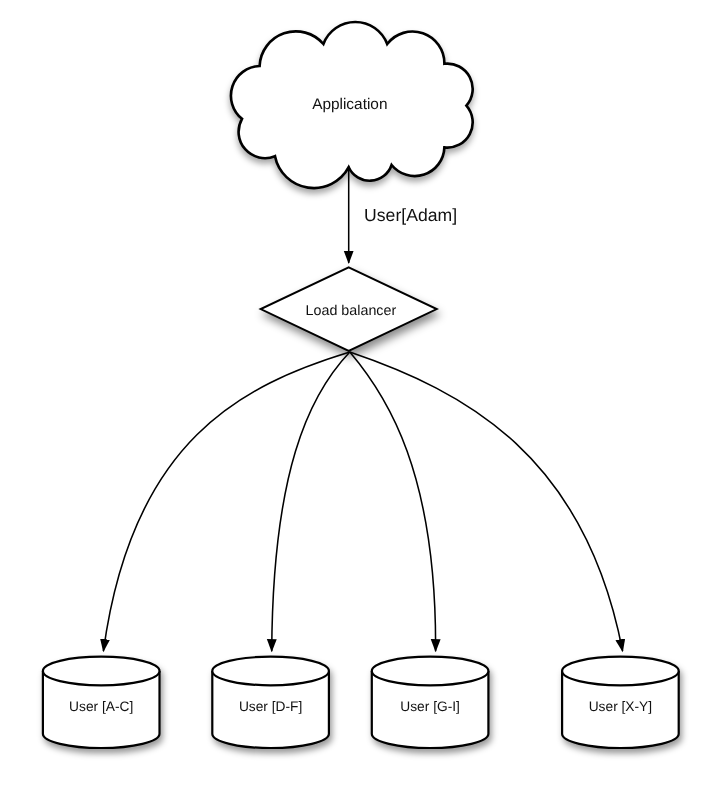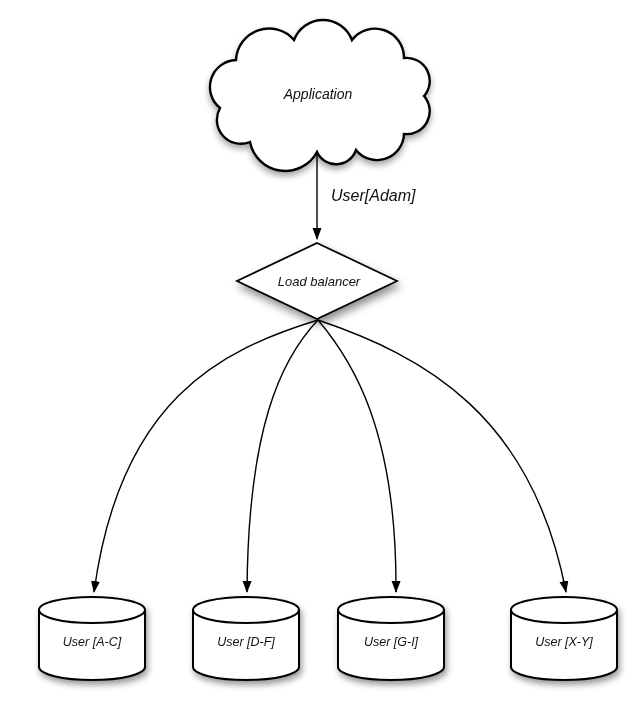--- a/index.html
+++ b/index.html
@@ -6,21 +6,20 @@
     margin: 0;
     padding: 0;
     background: #ffffff;
   }
   .canvas {
     position: relative;
     width: 544px;
     height: 728px;
     background: #ffffff;
     font-family: "Liberation Sans", sans-serif;
-    font-style: italic;
   }
   svg.diagram-svg { display: block; }
 
   .node-shape {
     fill: #ffffff;
     stroke: #000000;
   }
   .cloud-shape {
     stroke-width: 2.4;
     filter: drop-shadow(0px 4px 3px rgba(0,0,0,0.35));

